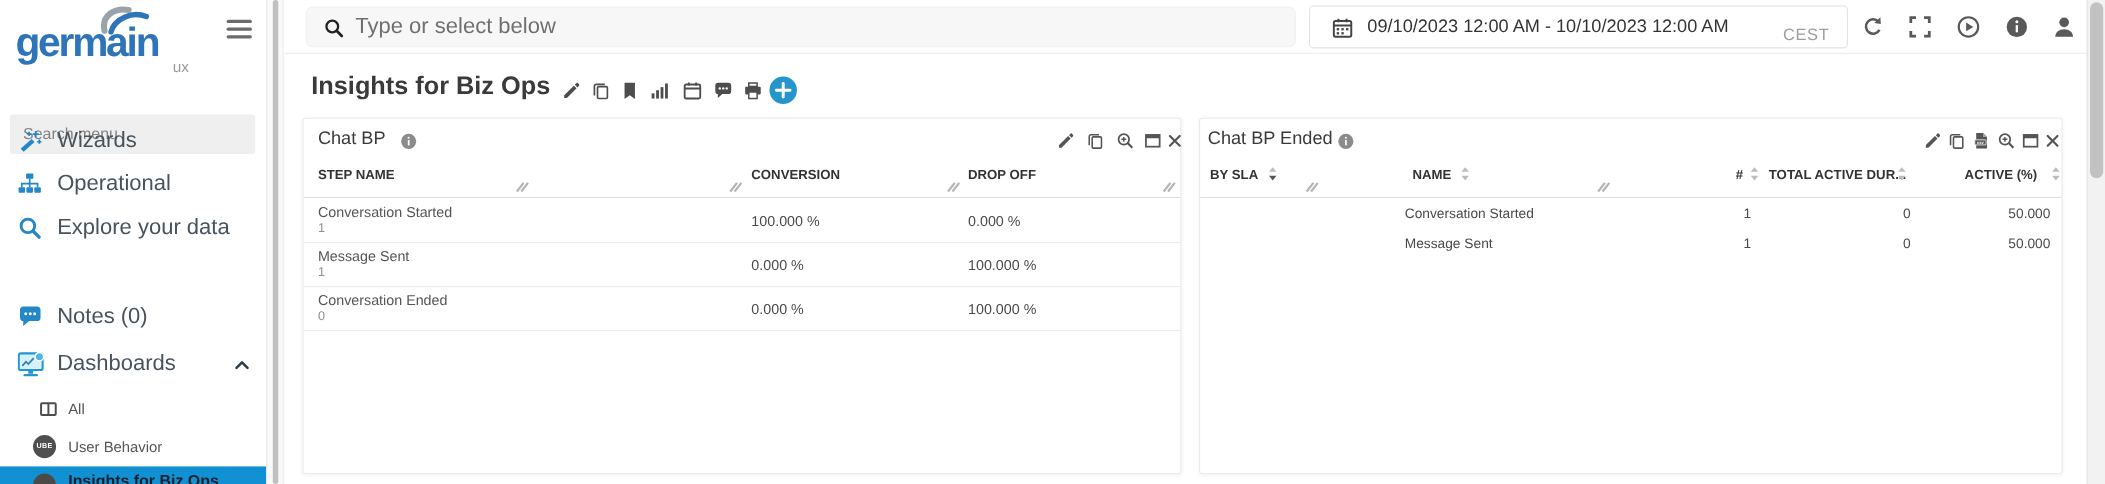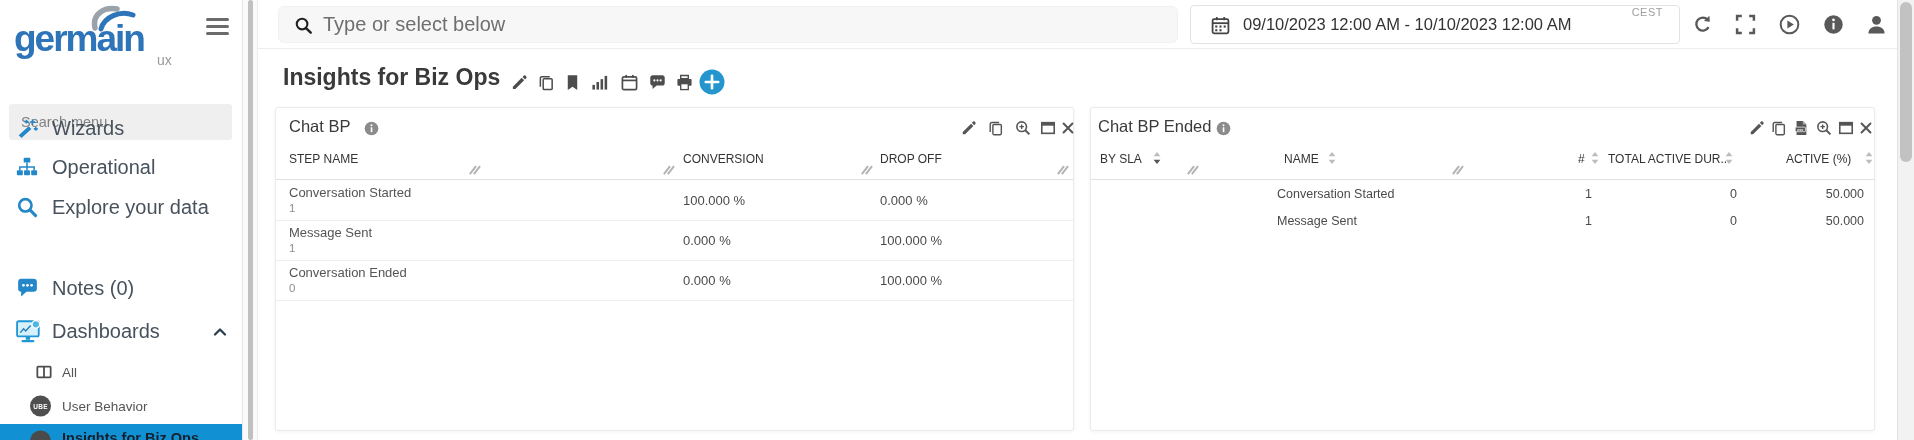--- a/index.html
+++ b/index.html
@@ -33,32 +33,32 @@
   .page-scroll { position:absolute; left:1897px; top:0; width:17px; height:440px; background:#f2f2f2; border-left:1px solid #e2e2e2; }
   .page-thumb { position:absolute; left:2px; top:2px; width:12px; height:160px; background:#c2c2c2; border-radius:7px; }
 
   
   .topbar { position:absolute; left:258px; top:0; width:1639px; height:49px; background:#fff; border-bottom:1px solid #eeeeee; }
   .main-search { position:absolute; left:278px; top:6px; width:900px; height:37px; background:#f7f7f8; border:1px solid #f1f1f1; border-radius:6px; }
   .main-search input { position:absolute; left:44px; top:0; width:840px; height:100%; border:0; background:transparent; outline:none; font-size:20px; color:#333; font-family:"Liberation Sans",sans-serif; }
   .main-search input::placeholder { color:#6f6f6f; }
   .date-box { position:absolute; left:1190px; top:5px; width:490px; height:39px; background:#fff; border:1px solid #e3e3e3; border-radius:4px; cursor:pointer; }
   .date-text { position:absolute; left:52px; top:9px; font-size:16.5px; color:#333; white-space:nowrap; }
-  .tz { position:absolute; right:16px; top:0; font-size:11px; color:#9e9e9e; letter-spacing:.5px; }
+  .tz { position:absolute; right:16px; top:17px; font-size:15px; color:#9e9e9e; letter-spacing:.5px; }
   .tb-ico { position:absolute; top:14px; color:#595959; cursor:pointer; }
 
   
   .page-title { position:absolute; left:283px; top:64px; font-size:23px; color:#3a3a3a; }
   .t-ico { position:absolute; top:74px; color:#4d4d4d; cursor:pointer; }
 
   
   .panel { position:absolute; top:107px; height:324px; background:#fff; border:1px solid #ebebeb; border-radius:3px; box-shadow:0 1px 4px rgba(0,0,0,0.05); }
   .panel-title { position:absolute; top:117px; font-size:16.5px; color:#3a3a3a; white-space:nowrap; }
   .p-ico { position:absolute; top:120px; color:#555; cursor:pointer; }
-  .col-h { position:absolute; top:152px; font-size:12px; font-weight:normal; color:#333; white-space:nowrap; cursor:pointer; }
+  .col-h { position:absolute; top:152px; font-size:12px; font-weight:bold; color:#333; white-space:nowrap; cursor:pointer; }
   .rz { position:absolute; top:165px; width:10px; height:10px; cursor:col-resize; }
   .rz i { position:absolute; top:0; width:1.5px; height:10px; background:#b4b4b4; transform:rotate(38deg); }
   .rz i.a { left:2px; } .rz i.b { left:6px; }
   .hdr-line { position:absolute; top:149px; height:31px; border-bottom:1px solid #e0e0e0; }
   .trow { position:absolute; height:40px; border-bottom:1px solid #ededed; }
   .cell-name { position:absolute; top:4px; font-size:13px; color:#555; white-space:nowrap; }
   .cell-count { position:absolute; top:21px; font-size:11.5px; color:#8f8f8f; }
   .cell-val { position:absolute; top:12px; font-size:13px; color:#4a4a4a; }
   .barwrap { position:absolute; height:16px; }
   .bar { height:100%; background:#7df29b; }

